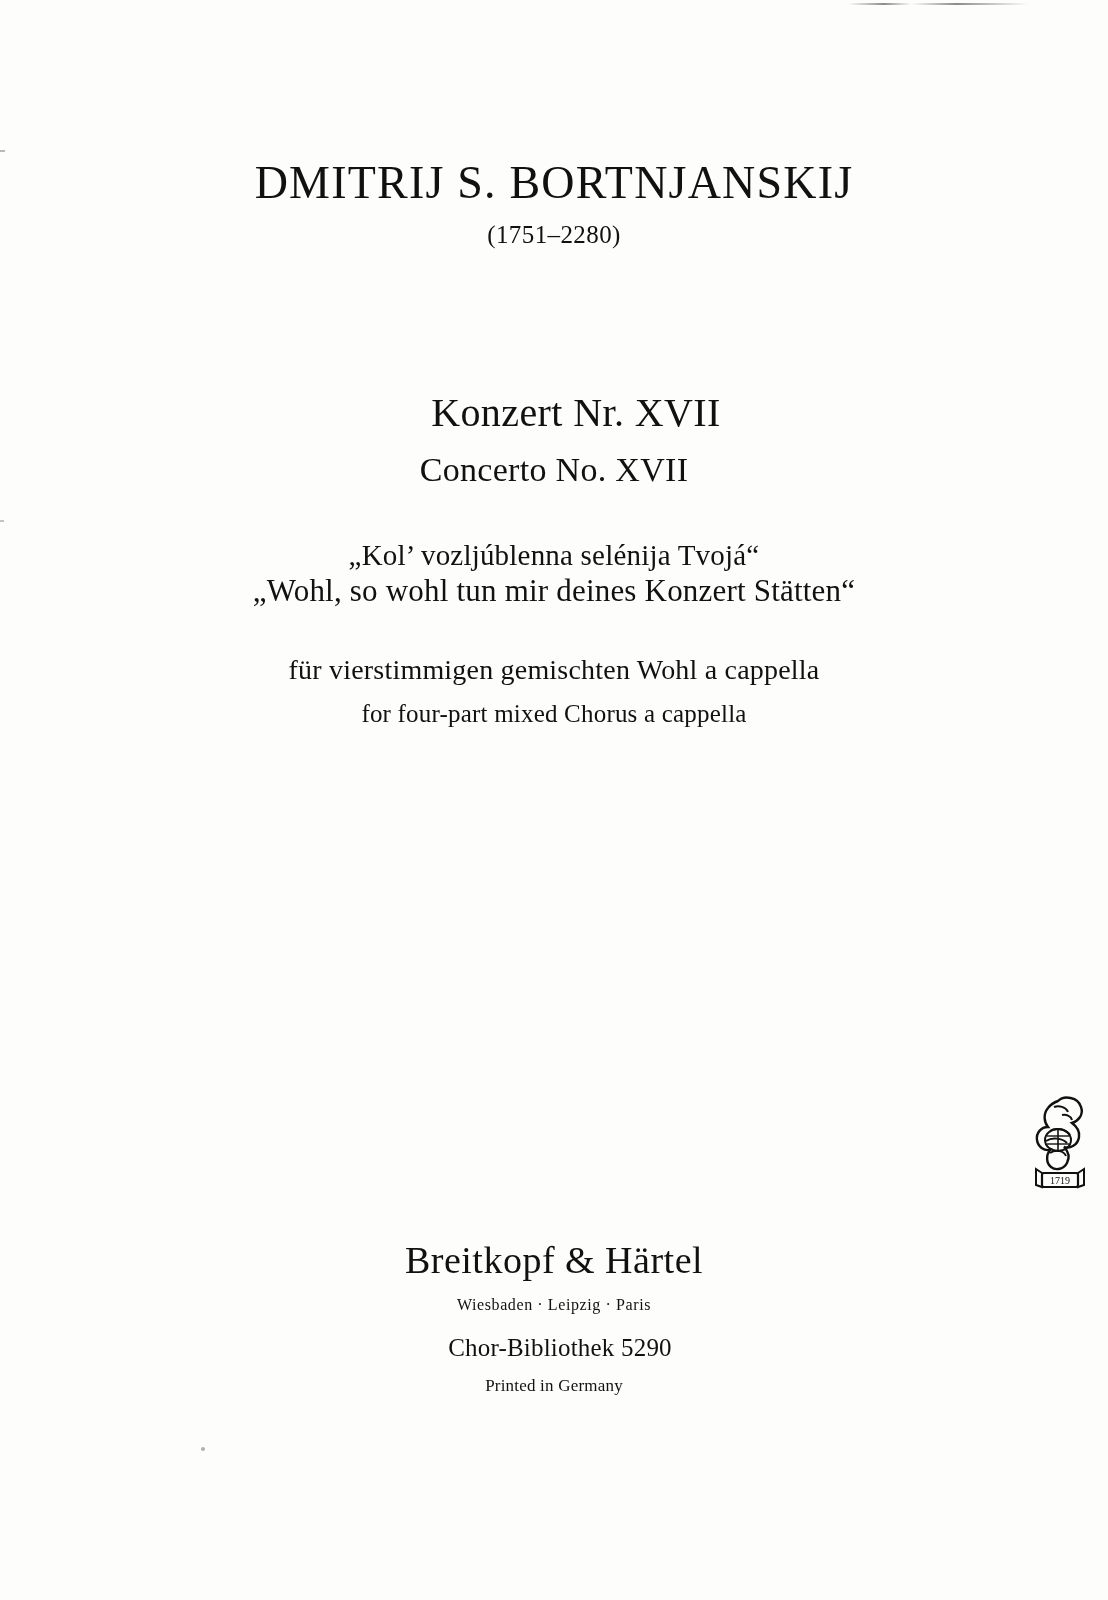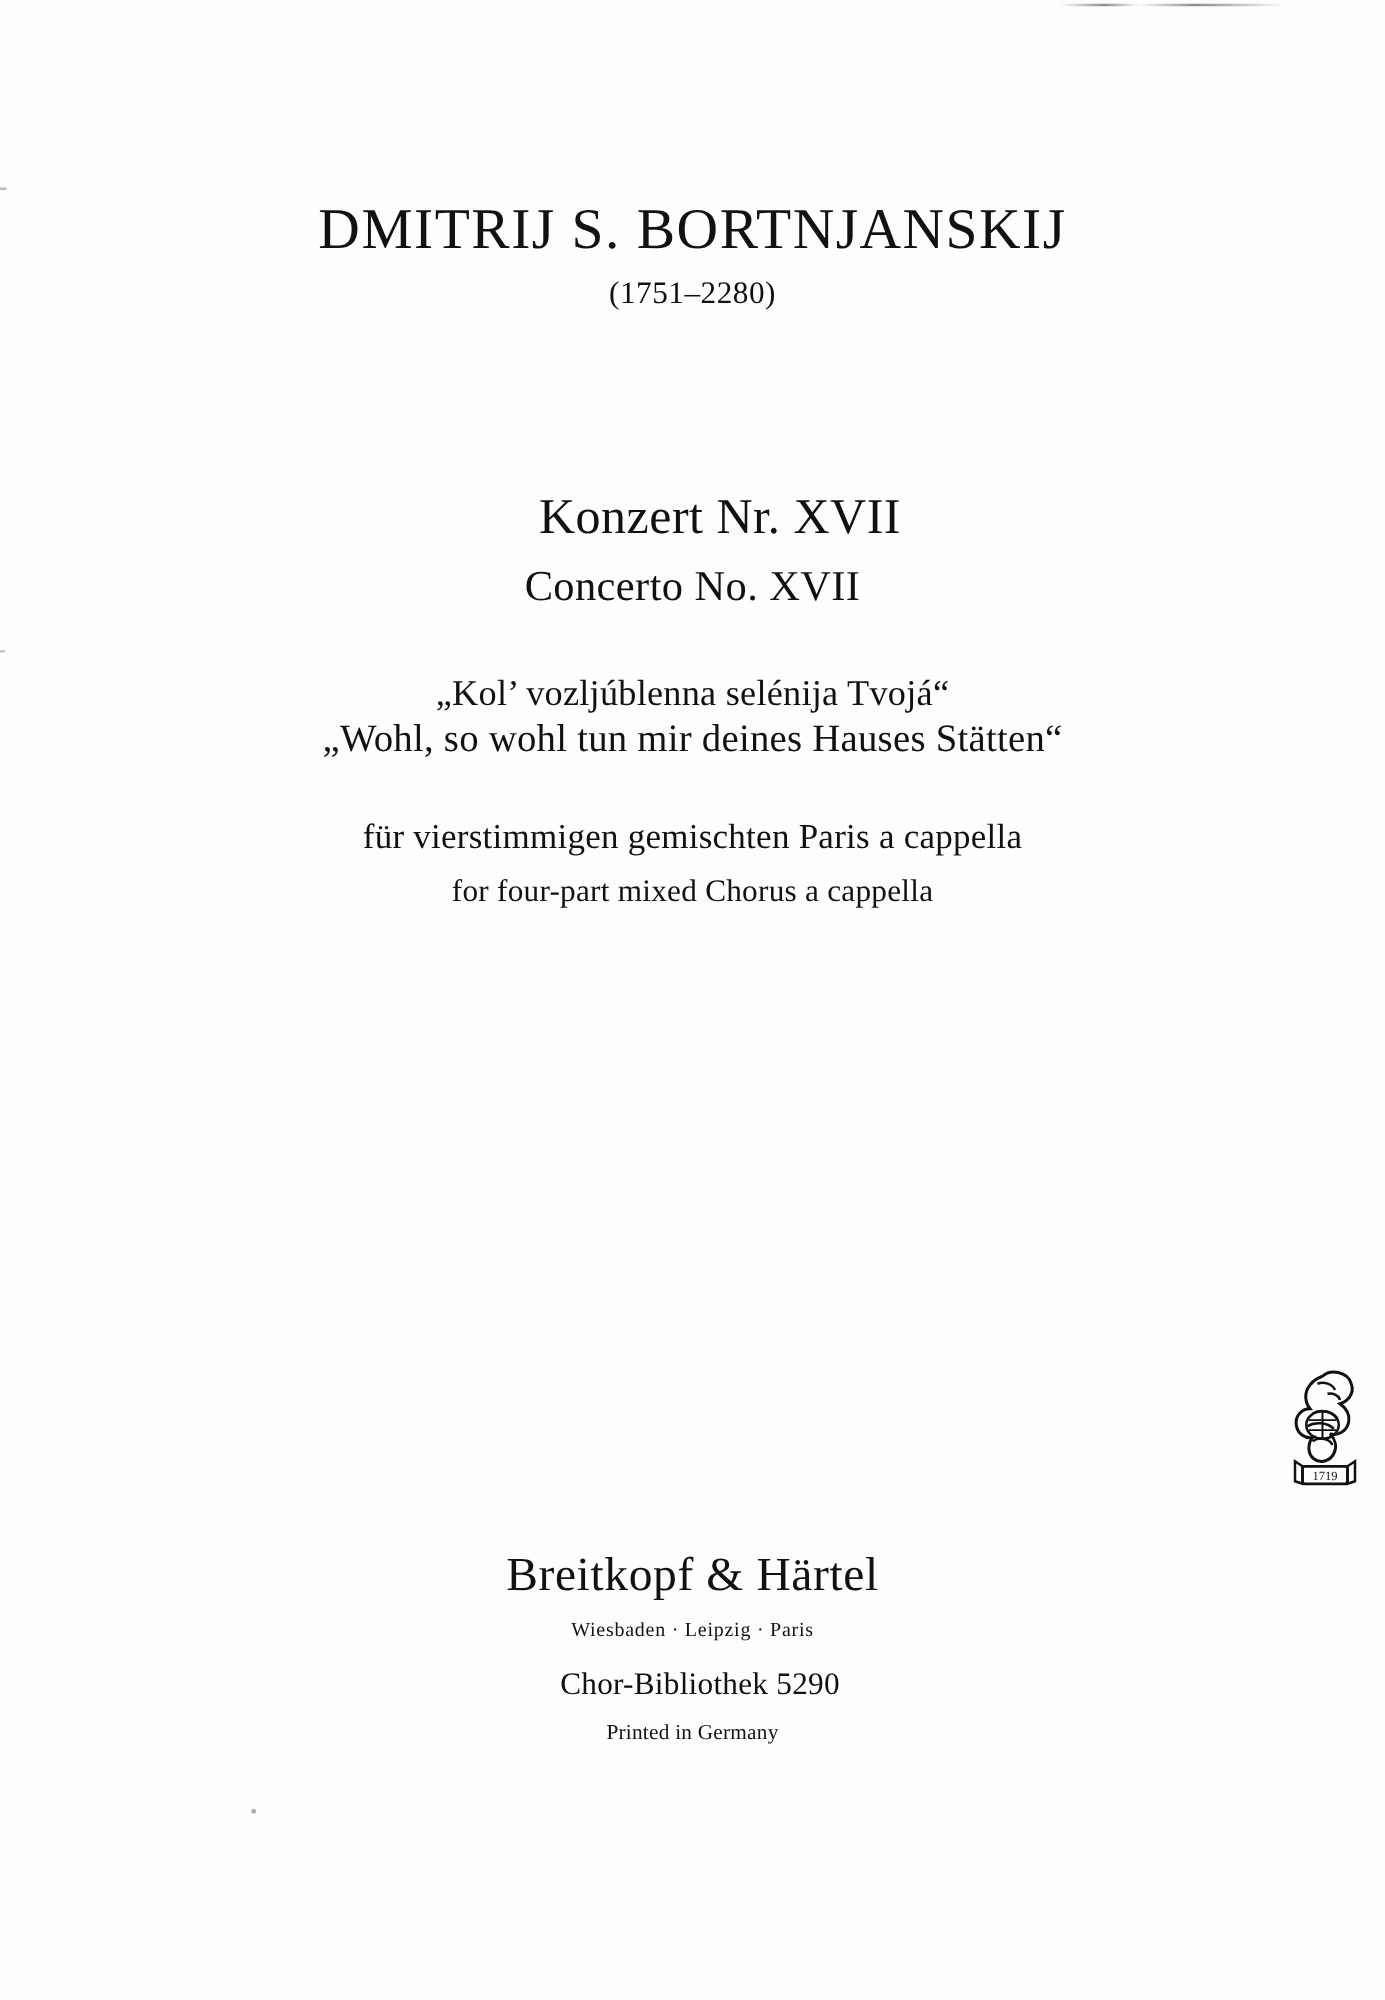--- a/index.html
+++ b/index.html
@@ -199,23 +199,23 @@
     <div class="composer">Dmitrij S. Bortnjanskij</div>
 
     <div class="composer-dates">(1751–2280)</div>
 
     <div class="work-title">Konzert Nr. XVII</div>
 
     <div class="work-title-en">Concerto No. XVII</div>
 
     <div class="incipit-1">„Kol’ vozljúblenna selénija Tvojá“</div>
 
-    <div class="incipit-2">„Wohl, so wohl tun mir deines Hauses Stätten“</div>
-
-    <div class="scoring-de">für vierstimmigen gemischten Paris a cappella</div>
+    <div class="incipit-2">„Wohl, so wohl tun mir deines Konzert Stätten“</div>
+
+    <div class="scoring-de">für vierstimmigen gemischten Wohl a cappella</div>
 
     <div class="scoring-en">for four-part mixed Chorus a cappella</div>
 
     <div class="publisher-logo">
       <svg width="80" height="110" viewBox="0 0 80 110" aria-hidden="true">
         <g fill="#111111" stroke="#111111">
 
           <path d="M30 8 C36 2, 50 4, 53 14 C56 22, 50 28, 44 30 C48 33, 52 38, 51 44
                    C50 52, 42 56, 36 54 C40 58, 42 64, 39 70 C36 76, 28 78, 23 74
                    C18 70, 18 62, 22 57 C16 58, 10 54, 9 47 C8 40, 13 34, 20 34

